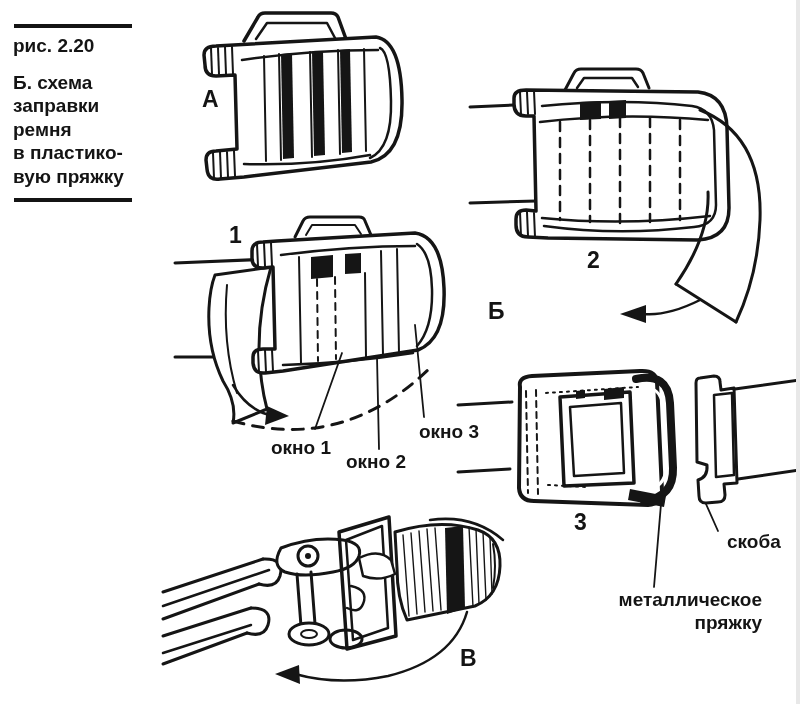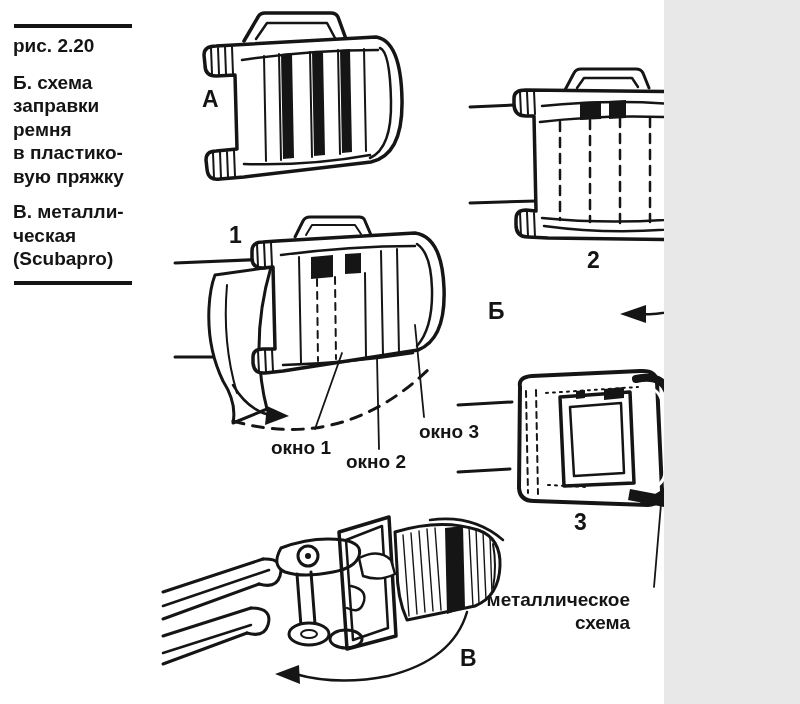--- a/index.html
+++ b/index.html
@@ -1,16 +1,16 @@
 <!DOCTYPE html>
 <html><head>
 <meta charset="utf-8">
 <style>
   html,body{margin:0;padding:0;background:#e8e8e8;}
-  #page{position:relative;width:664px;height:704px;background:#ffffff;overflow:hidden;
+  #page{position:relative;width:796px;height:704px;background:#ffffff;overflow:hidden;
         font-family:"Liberation Sans","DejaVu Sans",sans-serif;color:#141414;}
   .abs{position:absolute;}
   
   #sidebar{position:absolute;left:13px;top:14px;width:152px;}
   .rule{width:118px;height:4px;background:#141414;}
   #rule-top{margin:10px 0 6px 1px;}
   #rule-bottom{margin:10px 0 0 1px;}
   .side-text{font-weight:bold;font-size:19px;line-height:23.5px;letter-spacing:0px;
              white-space:pre-line;}
   #fig-label{margin-top:2px;}
@@ -30,23 +30,20 @@
 <div id="page">
 
   <div id="sidebar">
     <div id="rule-top" class="rule"></div>
     <div id="fig-label" class="side-text">рис. 2.20</div>
     <div class="side-block side-text" style="">Б. схема
 заправки
 ремня
 в пластико-
 вую пряжку</div>
-    <div class="side-block side-text" style="margin-top:12px;">В. металли-
-ческая
-(Scubapro)</div>
     <div id="rule-bottom" class="rule"></div>
   </div>
 
   <svg class="abs" style="left:180px;top:8px;" width="232" height="192" viewBox="0 0 232 192">
     <path class="ink fillw" stroke-width="3.5" d="M64,33 L78,9 Q80,5 85,5 L151,5 Q156,5 158,9 L166,31"></path>
     <path class="ink" stroke-width="2.5" d="M76,31 L87,15 L147,15 L155,30"></path>
     <path class="ink fillw" stroke-width="3.5" d="M36,38 L196,29 Q221,33 222,92 Q223,147 191,154 L64,169 L40,171 Q28,173 27,161
              L26,152 Q26,143 36,143 L57,141 L55,67 L36,68 Q25,68 25,57 L24,47 Q24,38 36,38 Z"></path>
     <g class="ink" stroke-width="2">
       <path d="M31,40 L32,66"></path>
@@ -235,15 +232,15 @@
   <div class="dlabel big" style="left:229px;top:222px;">1</div>
   <div class="dlabel big" style="left:587px;top:247px;">2</div>
   <div class="dlabel big" style="left:488px;top:298px;">Б</div>
   <div class="dlabel big" style="left:574px;top:509px;">3</div>
   <div class="dlabel big" style="left:460px;top:645px;">В</div>
   <div class="dlabel small" style="left:271px;top:437px;">окно 1</div>
   <div class="dlabel small" style="left:346px;top:451px;text-align:center;">окно 2</div>
   <div class="dlabel small" style="left:419px;top:421px;">окно 3</div>
   <div class="dlabel small" style="left:703px;top:531px;margin-left:24px;">скоба</div>
   <div class="dlabel small" style="right:34px;top:588px;text-align:right;line-height:23px;">металлическое
-схема</div>
+пряжку</div>
 
 </div>
 
 </body></html>

